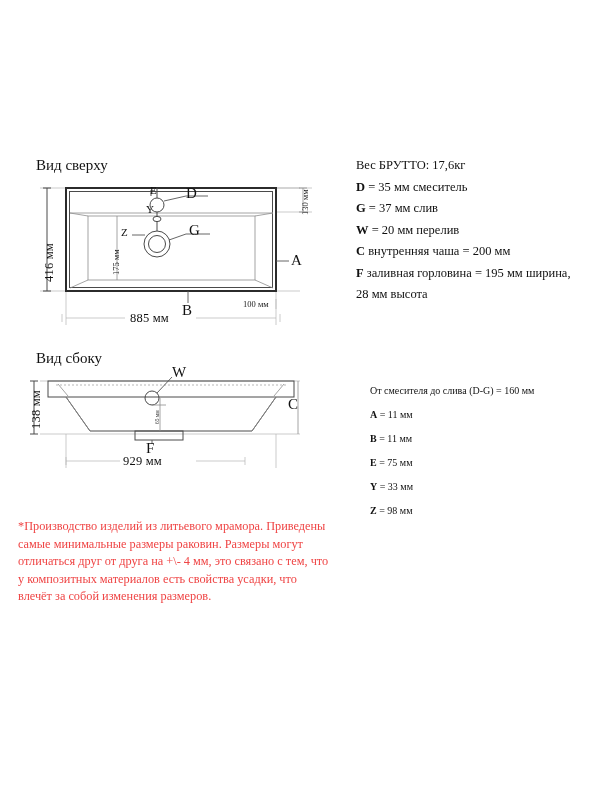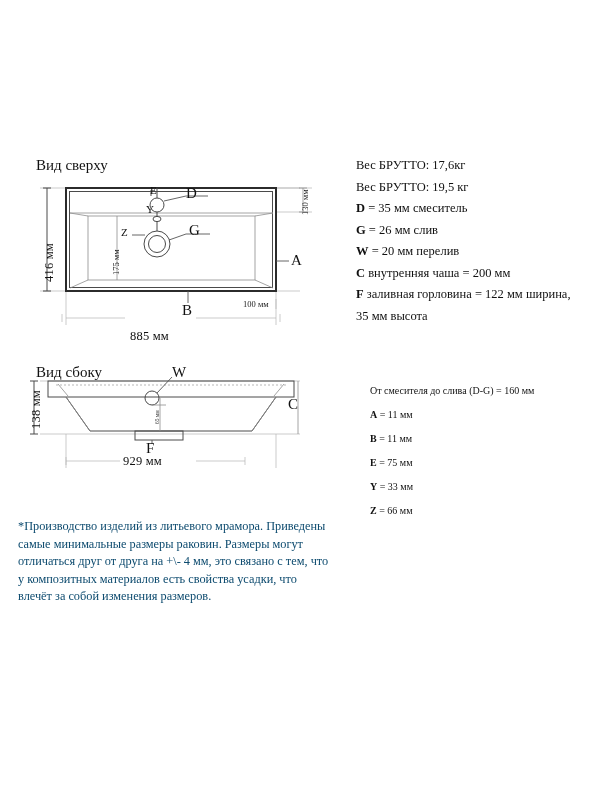--- a/index.html
+++ b/index.html
@@ -91,21 +91,21 @@
   }
 
   
   .note {
     position: absolute;
     left: 18px;
     top: 518px;
     width: 312px;
     font-size: 12.3px;
     line-height: 17.6px;
-    color: #0c4a6e;
+    color: #ef4444;
     font-family: Liberation Serif, serif;
   }
 </style>
 </head>
 <body>
 
 <div class="page">
 
   <div class="abs view-title" style="left:36px; top:157px;">Вид сверху</div>
 
@@ -166,37 +166,37 @@
 
     <line class="lead" x1="276" y1="261" x2="289" y2="261"></line>
 
     <line class="lead" x1="188" y1="291" x2="188" y2="303"></line>
 
     <line class="ln-x" x1="276" y1="299" x2="276" y2="309"></line>
   </svg>
 
   <div class="abs dim vert" style="left:42px; top:282px;">416 мм</div>
 
-  <div class="abs dim" style="left:130px; top:329px;">885 мм</div>
+  <div class="abs dim" style="left:130px; top:311px;">885 мм</div>
 
   <div class="abs dim-sm vert" style="left:111px; top:275px;">175 мм</div>
 
   <div class="abs dim-sm vert" style="left:300px; top:215px;">130 мм</div>
 
   <div class="abs dim-sm" style="left:243px; top:299px;">100 мм</div>
 
   <div class="abs call" style="left:186px; top:185px;">D</div>
   <div class="abs call call-sm" style="left:150px; top:184px;">E</div>
   <div class="abs call call-sm" style="left:146px; top:203px;">Y</div>
   <div class="abs call" style="left:189px; top:222px;">G</div>
   <div class="abs call call-sm" style="left:121px; top:226px;">Z</div>
   <div class="abs call" style="left:291px; top:252px;">A</div>
   <div class="abs call" style="left:182px; top:302px;">B</div>
 
-  <div class="abs view-title" style="left:36px; top:364px;font-family:Liberation Serif, serif;">Вид сбоку</div>
+  <div class="abs view-title" style="left:36px; top:350px;font-family:Liberation Serif, serif;">Вид сбоку</div>
 
   <svg class="draw" width="600" height="800">
 
     <line class="ln-x" x1="40" y1="381" x2="300" y2="381"></line>
     <line class="ln-x" x1="40" y1="434" x2="300" y2="434"></line>
     <line class="ln-x" x1="66" y1="434" x2="66" y2="468"></line>
     <line class="ln-x" x1="276" y1="434" x2="276" y2="468"></line>
 
     <line class="ln" x1="34" y1="381" x2="34" y2="434"></line>
     <line class="ln" x1="30" y1="381" x2="38" y2="381"></line>
@@ -237,33 +237,32 @@
   <div class="abs dim" style="left:123px; top:454px;">929 мм</div>
 
   <div class="abs dim-xs vert" style="left:154px; top:424px;">65 мм</div>
 
   <div class="abs call" style="left:172px; top:364px;">W</div>
   <div class="abs call" style="left:288px; top:396px;">C</div>
   <div class="abs call" style="left:146px; top:440px;">F</div>
 
   <div class="spec">
     <div class="row"><span>Вес БРУТТО: 17,6кг</span></div>
-    <div class="row"><span>Вес БРУТТО: 19,5 кг</span></div>
     <div class="row"><b>D</b><span> = 35 мм смеситель</span></div>
-    <div class="row"><b>G</b><span> = 26 мм слив</span></div>
+    <div class="row"><b>G</b><span> = 37 мм слив</span></div>
     <div class="row"><b>W</b><span> = 20 мм перелив</span></div>
     <div class="row"><b>C</b><span> внутренняя чаша = 200 мм</span></div>
-    <div class="row wrap"><b>F</b><span> заливная горловина = 122 мм ширина,</span></div>
-    <div class="row"><span>35 мм высота</span></div>
+    <div class="row wrap"><b>F</b><span> заливная горловина = 195 мм ширина,</span></div>
+    <div class="row"><span>28 мм высота</span></div>
   </div>
 
   <div class="spec2">
     <div class="row"><span>От смесителя до слива (D-G) = 160 мм</span></div>
     <div class="row"><b>A</b><span> = 11 мм</span></div>
     <div class="row"><b>B</b><span> = 11 мм</span></div>
     <div class="row"><b>E</b><span> = 75 мм</span></div>
     <div class="row"><b>Y</b><span> = 33 мм</span></div>
-    <div class="row"><b>Z</b><span> = 66 мм</span></div>
+    <div class="row"><b>Z</b><span> = 98 мм</span></div>
   </div>
 
   <div class="note">*Производство изделий из литьевого мрамора. Приведены самые минимальные размеры раковин. Размеры могут отличаться друг от друга на +\- 4 мм, это связано с тем, что у композитных материалов есть свойства усадки, что влечёт за собой изменения размеров.</div>
 
 </div>
 
 </body></html>

